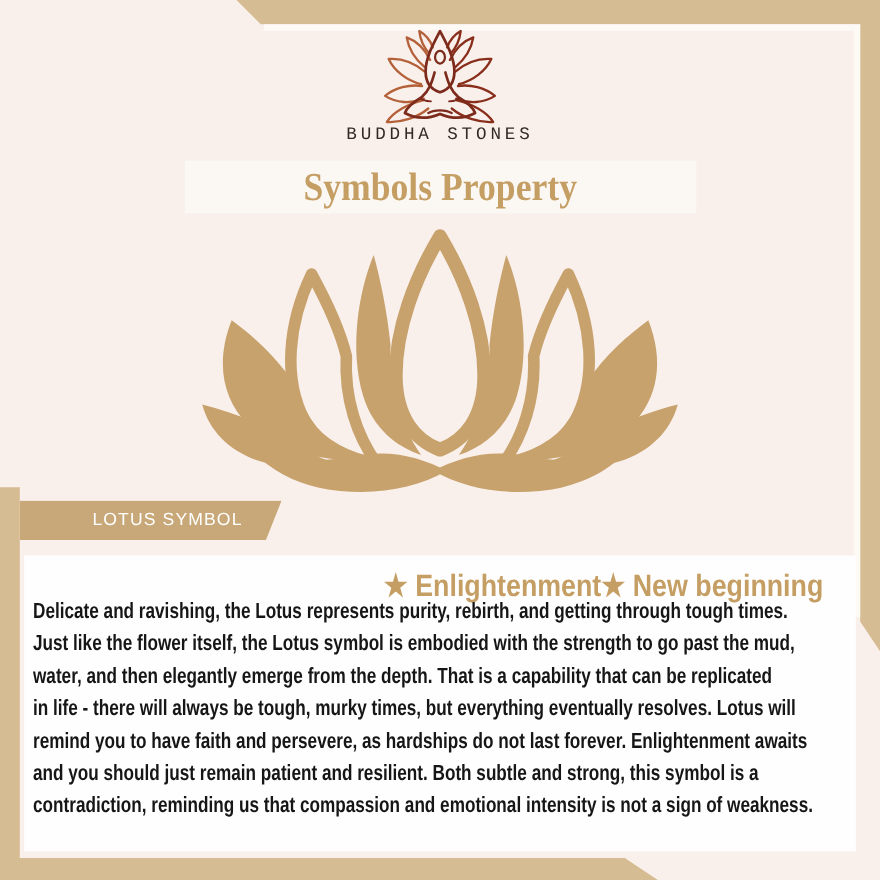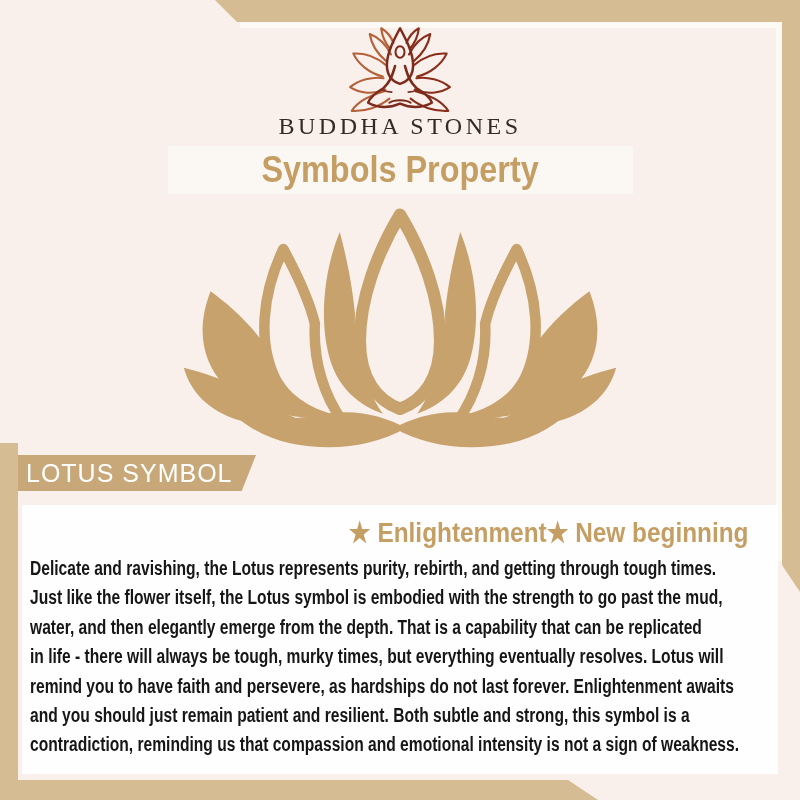--- a/index.html
+++ b/index.html
@@ -6,61 +6,61 @@
   .stage{
     position:relative;width:800px;height:800px;overflow:hidden;
     background:var(--background,#f9efeb);
     font-family:"Liberation Sans",sans-serif;
   }
   .frame-svg{position:absolute;left:0;top:0;width:800px;height:800px;pointer-events:none;}
   
   .logo-svg{position:absolute;left:322px;top:25px;width:156px;height:90px;}
   .brand{
     position:absolute;left:0;top:113px;width:800px;text-align:center;
-    font-family:Liberation Serif, serif;font-size:24px;letter-spacing:3.5px;
+    font-family:Liberation Mono, monospace;font-size:16px;letter-spacing:3.5px;
     color:var(--brand-text,#342a23);
   }
   
   .title-bar{
     position:absolute;left:168px;top:146px;width:465px;height:48px;
     background:var(--title-bar-bg,#fcf8f4);
-    display:flex;align-items:center;justify-content:center;
+    display:flex;align-items:center;justify-content:center;font-family:Liberation Serif, serif;
   }
   .title-bar .txt{
     display:inline-block;font-size:36px;font-weight:bold;
     color:var(--accent-text,#c49e63);transform:scaleX(.9);transform-origin:center;
     white-space:nowrap;
   }
   
   .lotus-svg{position:absolute;left:180px;top:206px;width:440px;height:246px;}
   
   .banner{
     position:absolute;left:18px;top:455px;width:238px;height:36px;
     background:var(--banner-tan,#c8a878);
     clip-path:polygon(0 0,100% 0,94% 100%,0 100%);
     display:flex;align-items:center;
   }
   .banner .txt{
-    color:var(--banner-text,#fff);font-size:25px;letter-spacing:1px;
-    padding-left:8px;white-space:nowrap;
+    color:var(--banner-text,#fff);font-size:16px;letter-spacing:1px;
+    padding-left:38px;white-space:nowrap;margin-left:28px;
   }
   
   .panel{
     position:absolute;left:22px;top:505px;width:756px;height:269px;
     background:var(--panel-bg,#fffefe);
   }
   .heading{
     position:absolute;left:0;top:11px;width:100%;
     display:flex;justify-content:flex-end;
   }
   .heading .txt{
     display:inline-block;font-size:28px;font-weight:bold;white-space:nowrap;
     color:var(--accent-text,#c49e63);transform:scaleX(.87);transform-origin:center;
   }
-  .paragraph{position:absolute;left:8px;top:49px;right:0;}
+  .paragraph{position:absolute;left:8px;top:37px;right:0;}
   .paragraph .line{
     height:29.4px;line-height:29.4px;font-size:20px;font-weight:bold;
     color:var(--body-text,#161616);white-space:nowrap;
     transform:scaleX(.78);transform-origin:left center;
   }
 </style>
 </head>
 <body>
 
 <div class="stage">

